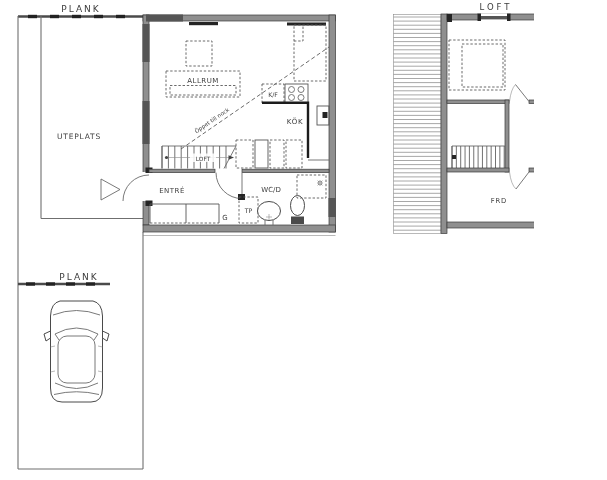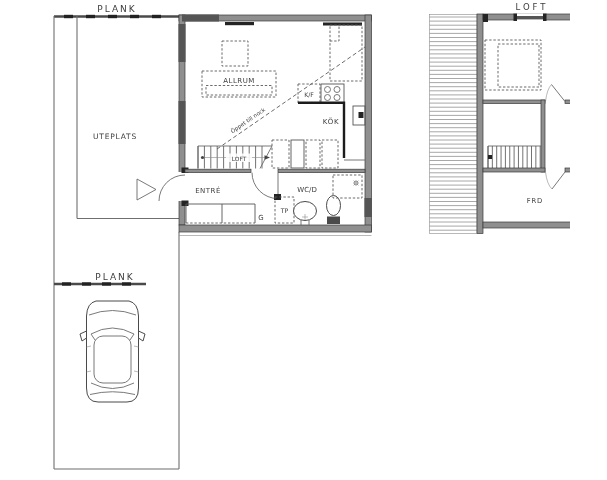--- a/index.html
+++ b/index.html
@@ -1,17 +1,17 @@
 <!DOCTYPE html>
 <html><head>
 <meta charset="utf-8">
 <style>
   html,body{margin:0;padding:0;background:#fff;}
   .canvas{position:relative;width:534px;height:480px;background:#ffffff;overflow:hidden;
-          font-family:"DejaVu Sans",sans-serif;margin-left:36px;}
+          font-family:"DejaVu Sans",sans-serif;}
   svg text{font-family:"DejaVu Sans",sans-serif;fill:#3c3c3c;}
   .thin{stroke:#6a6a6a;stroke-width:0.9;fill:none;}
   .xthin{stroke:#8a8a8a;stroke-width:0.6;fill:none;}
   .prop{stroke:#6f6f6f;stroke-width:1.1;fill:none;}
   .fence{stroke:#4a4a4a;stroke-width:2.6;fill:none;}
   .wall{fill:#8f8f8f;stroke:#3a3a3a;stroke-width:0.7;}
   .win{fill:#555555;stroke:none;}
   .dark{fill:#242424;stroke:none;}
   .dash{stroke:#5a5a5a;stroke-width:0.9;fill:none;stroke-dasharray:2.4 1.8;}
   .dashL{stroke:#5a5a5a;stroke-width:0.9;fill:none;stroke-dasharray:4 2.6;}

